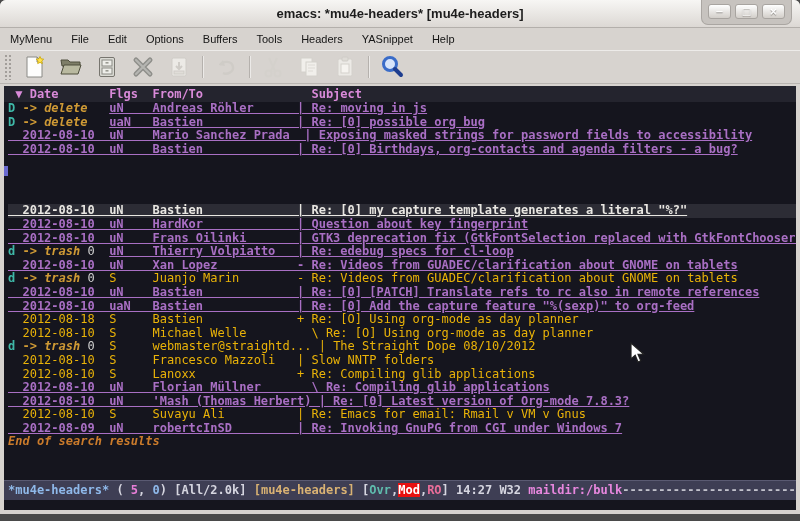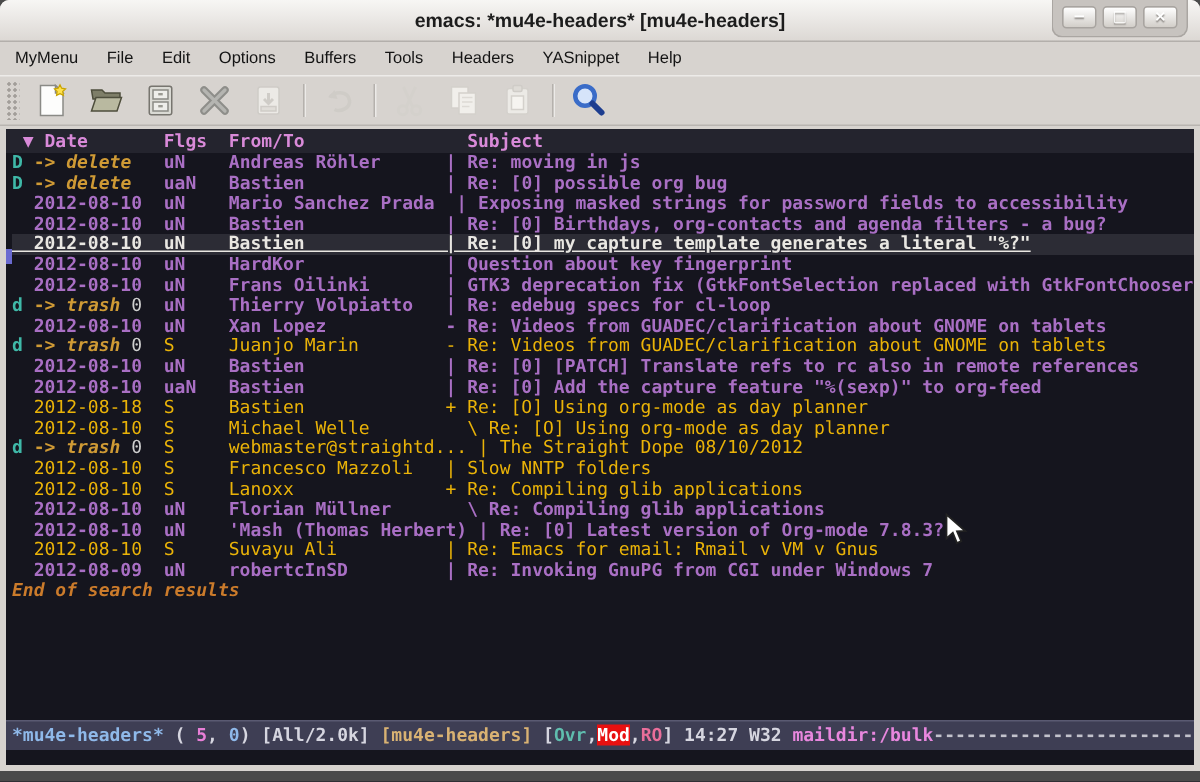--- a/index.html
+++ b/index.html
@@ -33,23 +33,23 @@
   .header-line{flex:0 0 16px;line-height:16px;background:#24242e;color:#d98ad9;font-weight:bold;
                white-space:pre;padding-left:4px;overflow:hidden;}
   .rows{padding-left:4px;overflow:hidden;}
   .row{height:13.6px;line-height:13.6px;white-space:pre;}
   .sg{white-space:pre;}
   .sg.mk{color:#3fb8a8;font-weight:bold;}
   .sg.arr{color:#cf9a35;font-weight:bold;}
   .sg.act{color:#cf9a35;font-weight:bold;font-style:italic;}
   .sg.num{color:#cfcfcf;}
   .sg.sp{color:#15151e;}
-  .sg.u{color:#a96fc4;font-weight:bold;}
+  .sg.u{color:#a96fc4;font-weight:bold;text-decoration:underline;}
   .sg.r{color:#eab308;}
-  .row.current{background:#2c2c35;}
+  .row.current{background:#2c2c35;margin-top:48px;}
   .row.current .sg{color:#e9e7e2;font-weight:bold;text-decoration:underline;}
   .eof-line{height:13.6px;line-height:13.6px;white-space:pre;padding-left:4px;
             color:#cb7b2b;font-style:italic;font-weight:bold;}
   .spacer{flex:1;}
   
   .modeline{flex:0 0 20px;line-height:19px;background:#3e3e54;border-top:1px solid #5a5a72;
             white-space:pre;padding-left:4px;overflow:hidden;font-weight:bold;color:#d6d6e0;}
   .sg.ml{color:#d6d6e0;}
   .sg.ml-buf{color:#8fb9ea;}
   .sg.ml-pink{color:#e87fd8;}

